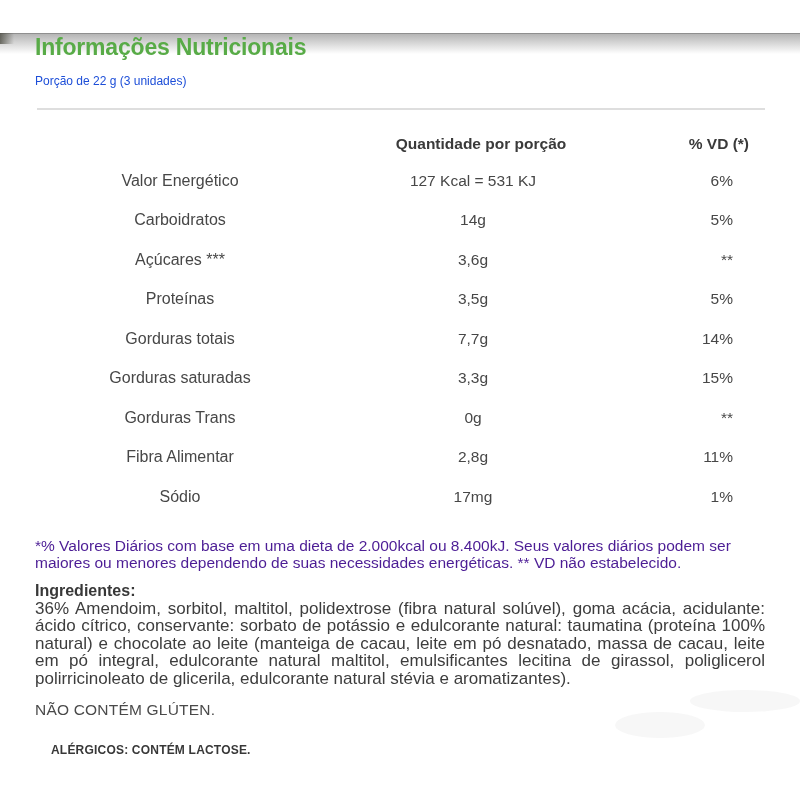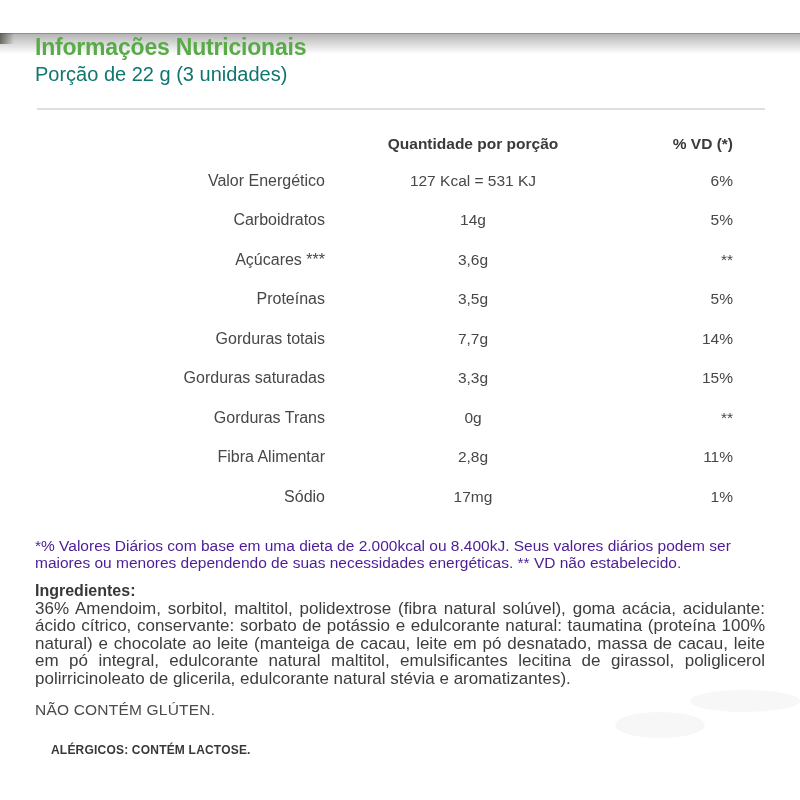--- a/index.html
+++ b/index.html
@@ -23,31 +23,31 @@
     background: linear-gradient(to right, rgba(70,70,60,0.75), rgba(70,70,60,0));
   }
 
   .content { position: absolute; left: 35px; right: 35px; top: 0; }
 
   .section-title {
     margin: 0; position: absolute; top: 34px; left: 0;
     font-size: 23px; font-weight: 700; letter-spacing: -0.2px;
   }
 
-  .portion { position: absolute; top: 63px; left: 0; font-size: 20px; color: #0f766e; }
+  .portion { position: absolute; top: 74px; left: 0; font-size: 12px; color: #1d4ed8; }
 
   .divider {
     position: absolute; top: 108px; left: 2px; width: 728px; height: 2px;
     background: #dedede;
   }
 
   .ntable { position: absolute; top: 110px; left: 0; width: 730px; }
   .trow { display: flex; align-items: center; height: 39.5px; }
-  .trow.thead { height: 51px; padding-top: 16px; box-sizing: border-box; }
-  .c-label { width: 290px; font-size: 16px; color: #474747; text-align: right; }
+  .trow.thead { height: 51px; padding-top: 16px; box-sizing: border-box; gap: 8px; }
+  .c-label { width: 290px; font-size: 16px; color: #474747; text-align: center; }
   .c-qty   { width: 296px; font-size: 15.5px; color: #474747; text-align: center; }
   .c-vd    { width: 112px; font-size: 15.5px; color: #474747; text-align: right; }
   .thead .c-qty, .thead .c-vd { font-weight: 700; font-size: 15.5px; color: #3a3a3a; }
 
   .footnote {
     position: absolute; top: 521px; left: 0; width: 730px;
     font-size: 15.5px; line-height: 17.5px; color: #4c1d95;
   }
 
   .ingredients { position: absolute; top: 582px; left: 0; width: 730px; }

